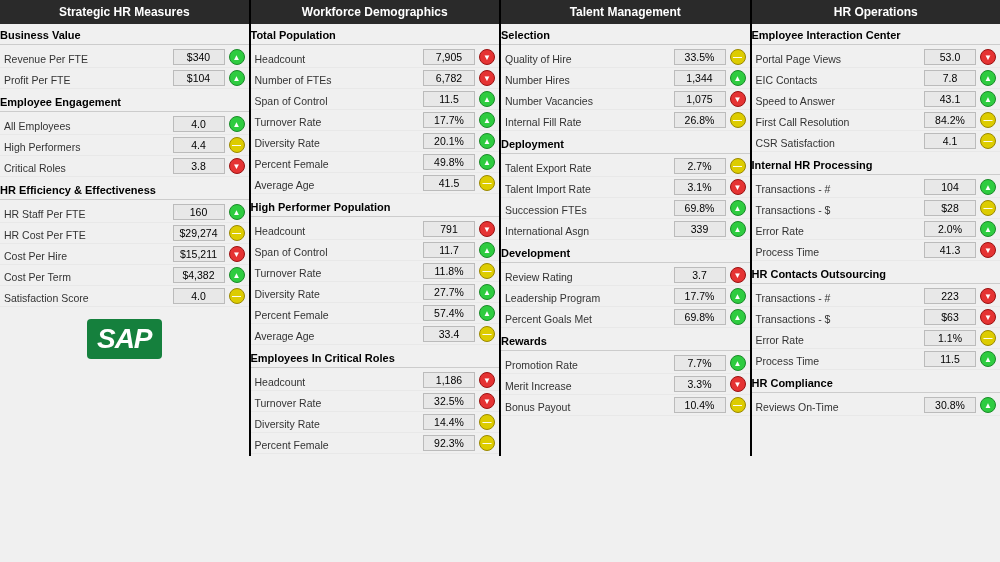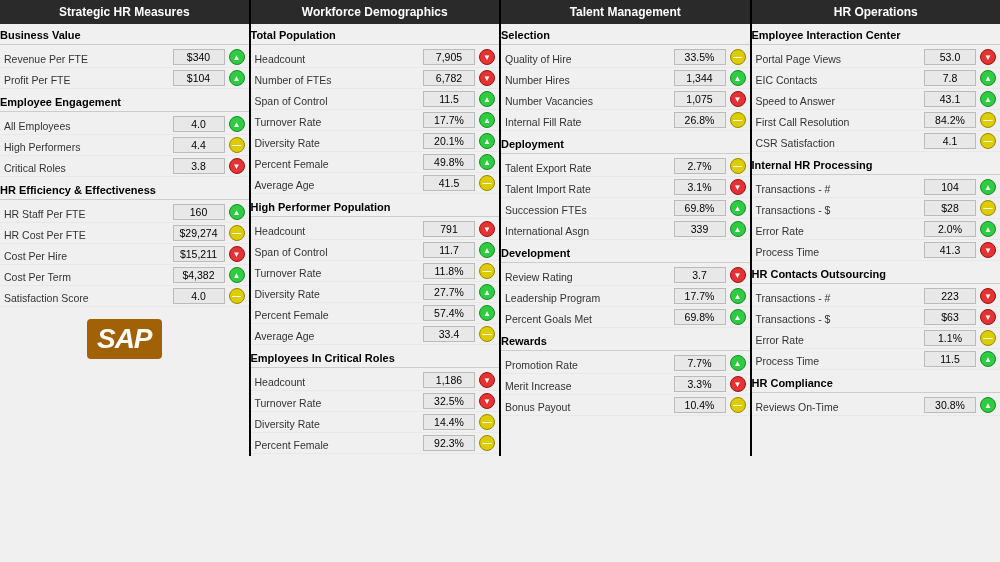--- a/index.html
+++ b/index.html
@@ -21,21 +21,21 @@
     .indicator { width: 16px; height: 16px; border-radius: 50%; display: inline-flex; align-items: center; justify-content: center; font-size: 9px; font-weight: bold; color: white; flex-shrink: 0; }
     .ind-green { background: #2ecc40; border: 1.5px solid #1a8a29; }
     .ind-red { background: #e53333; border: 1.5px solid #9a1111; }
     .ind-yellow { background: #ddcc00; border: 1.5px solid #9a8800; }
     
     .arrow-up::after { content: '▲'; font-size: 8px; }
     .arrow-down::after { content: '▼'; font-size: 8px; }
     .dash::after { content: '—'; font-size: 9px; }
     
     .sap-logo-area { padding: 8px; display: flex; align-items: center; justify-content: center; height: 60px; }
-    .sap-logo { background: #a16207; color: white; font-size: 28px; font-weight: 900; font-style: italic; padding: 4px 10px; border-radius: 4px; letter-spacing: -1px; }
+    .sap-logo { background: #15803d; color: white; font-size: 28px; font-weight: 900; font-style: italic; padding: 4px 10px; border-radius: 4px; letter-spacing: -1px; }
     
     .section { margin-bottom: 2px; }
   </style>
 </head>
 <body>
 
 <div class="main-container">
 <div class="column">
       <div class="col-header">Strategic HR Measures</div>
       <div class="section">

